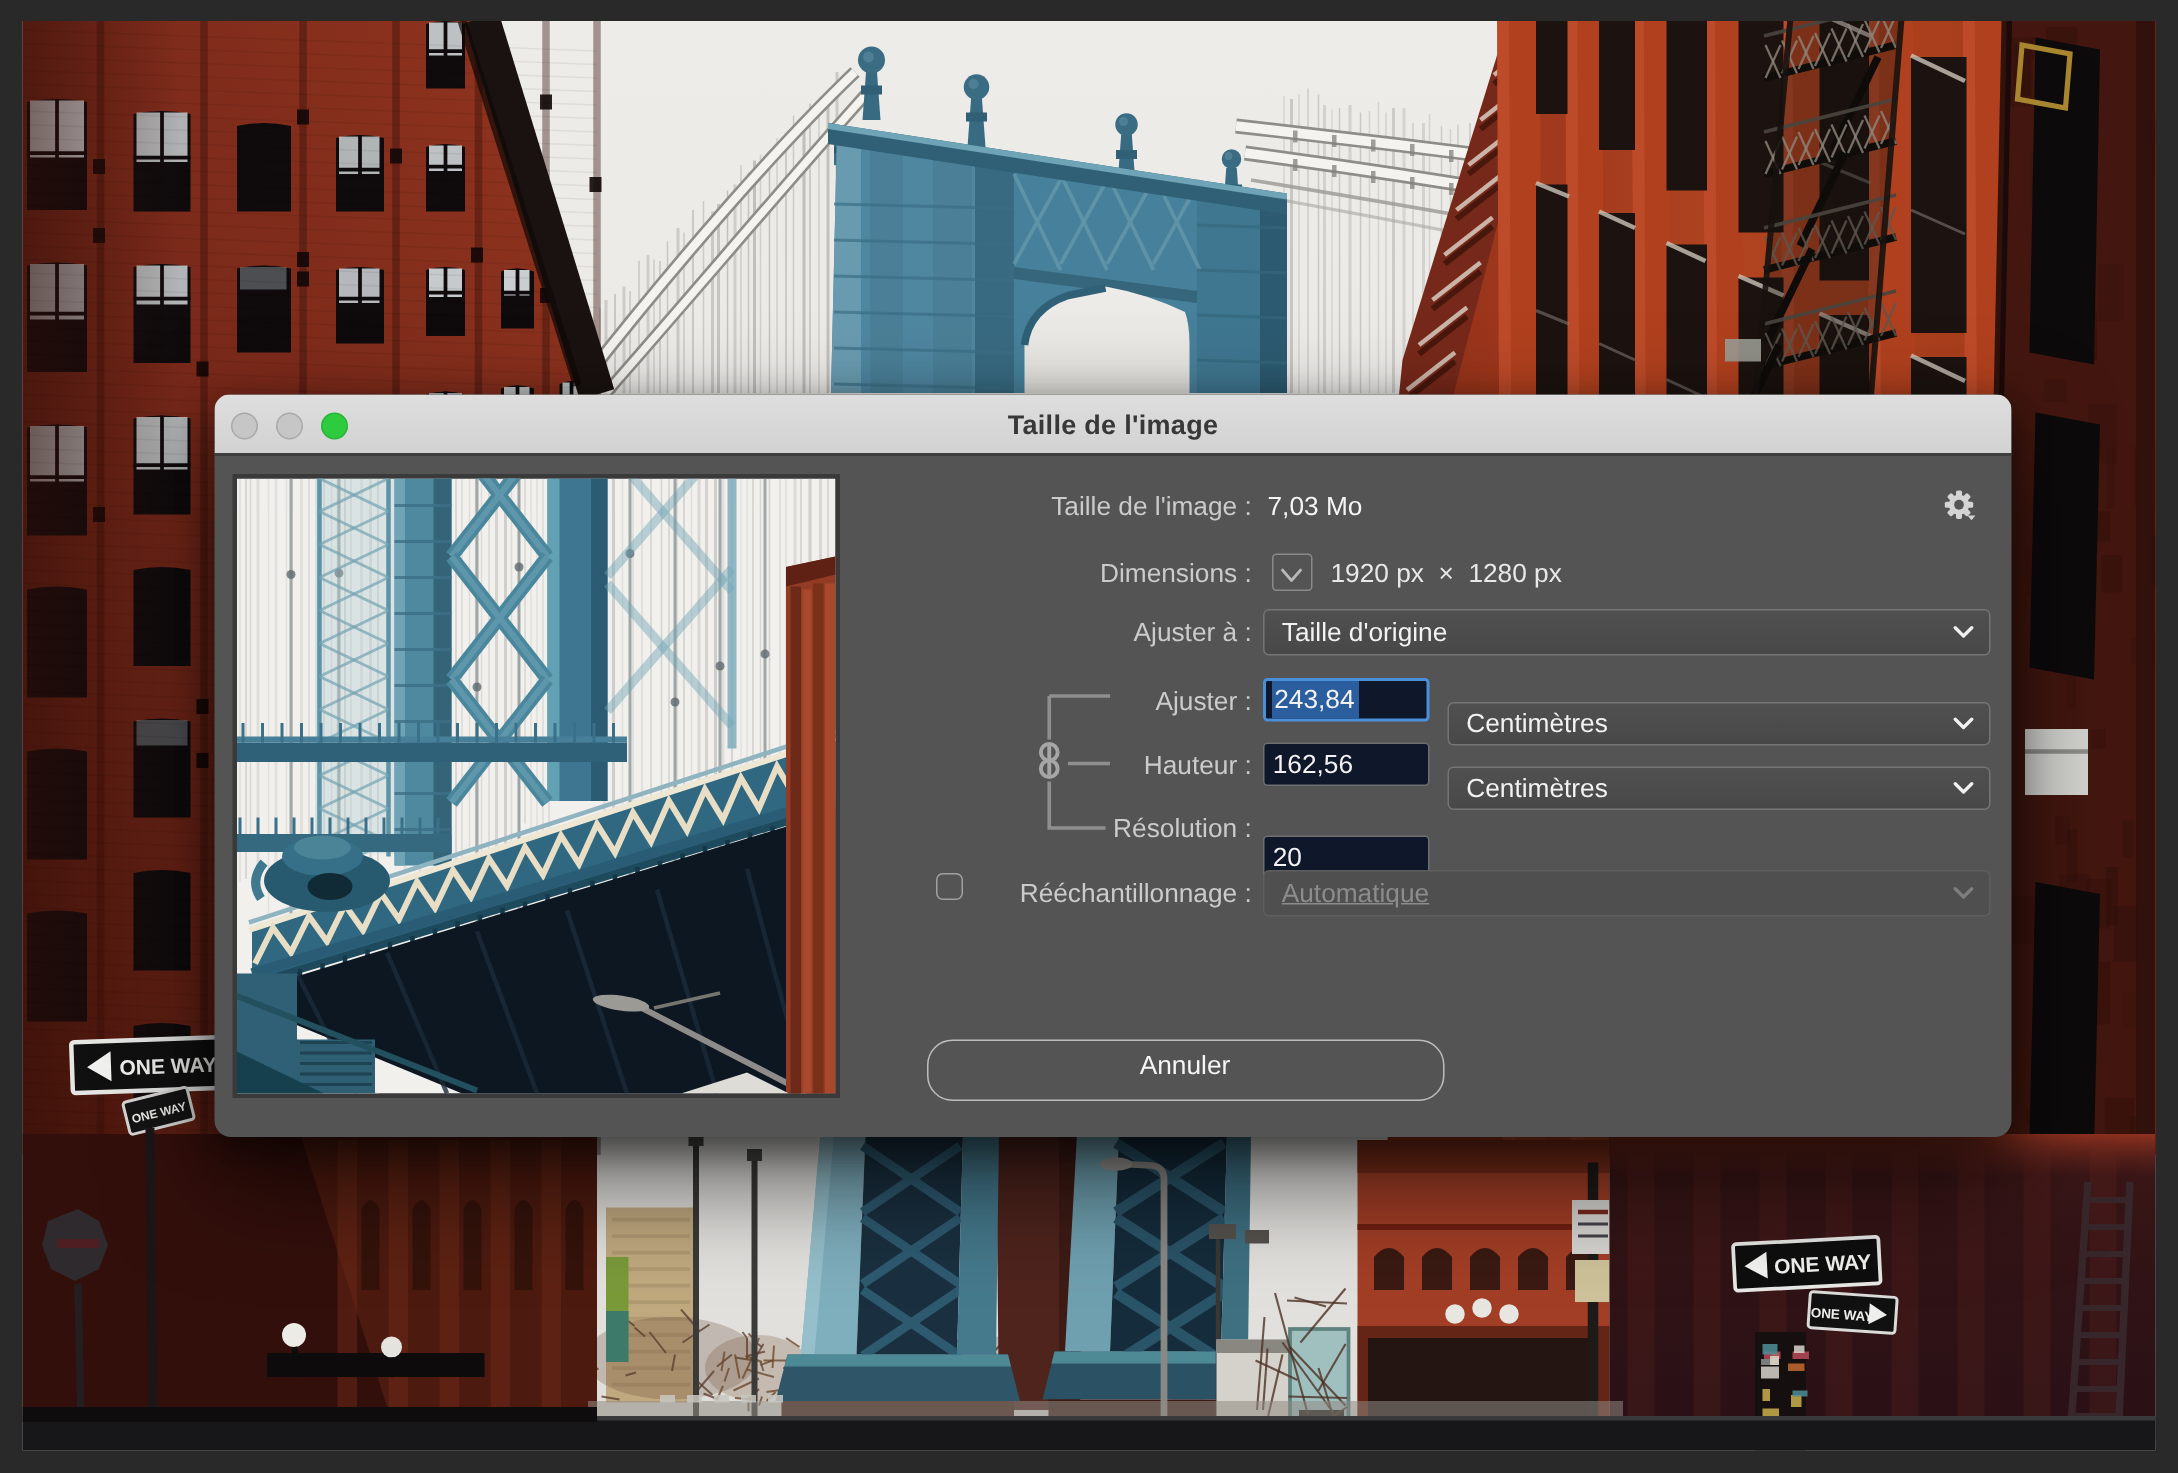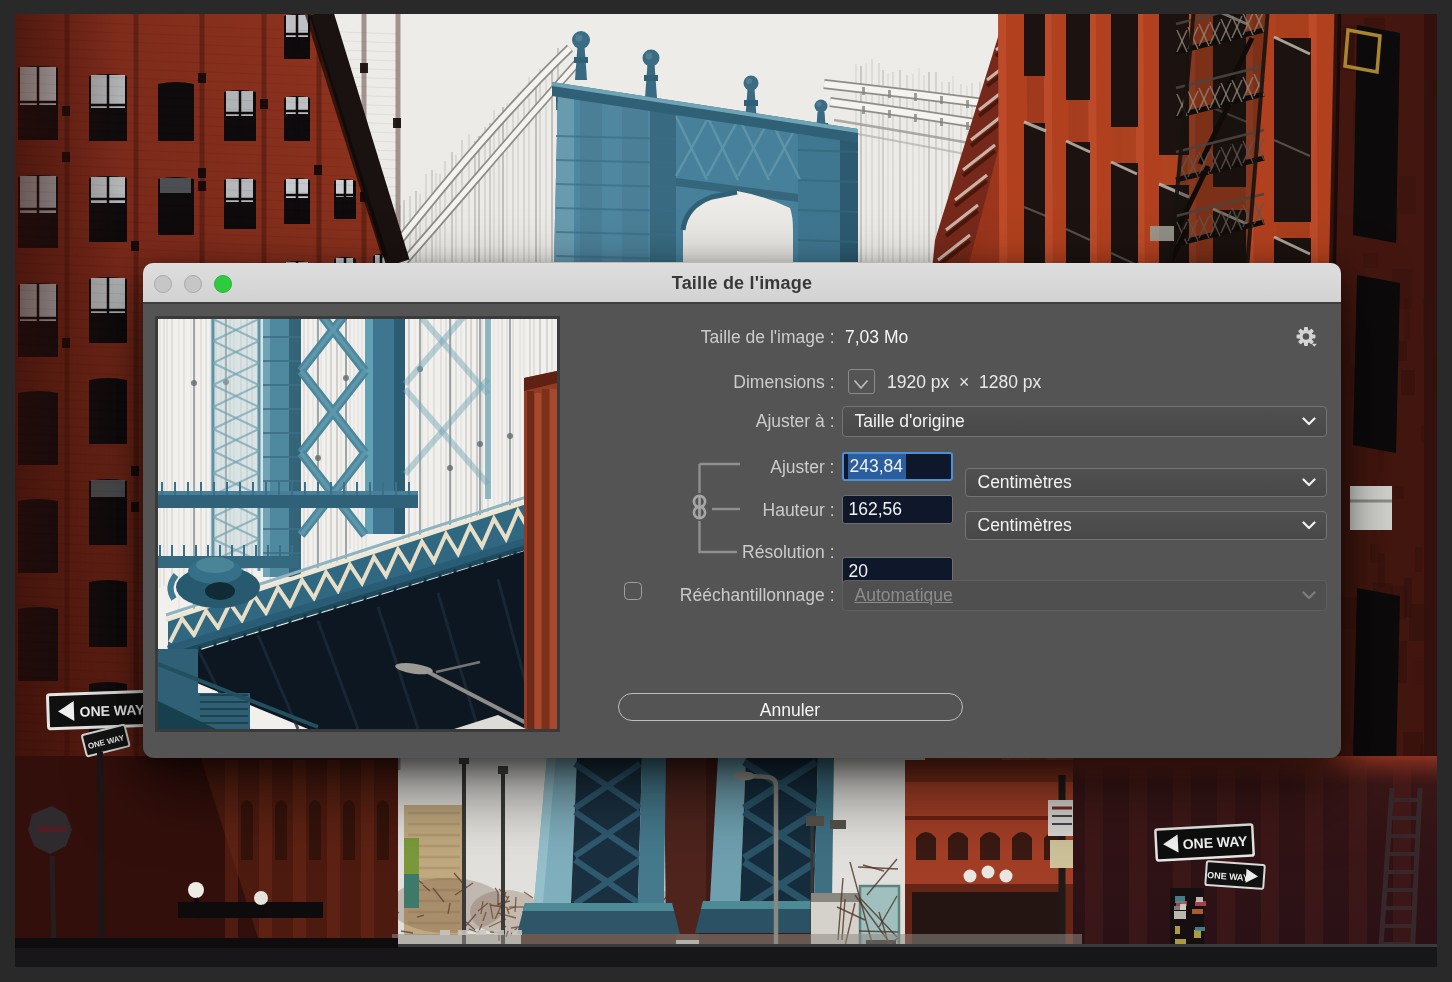--- a/index.html
+++ b/index.html
@@ -20,21 +20,21 @@
 .lbl { position:absolute; color:#CBCBCB; font-size:17.5px; text-align:left; right:506.5px; white-space:nowrap; }
 .val { position:absolute; color:#F2F2F2; font-size:17.5px; white-space:nowrap; }
 .inp { position:absolute; left:698.5px; width:111px; height:29px; background:#0f172a;
   border:1px solid #6E6E6E; border-radius:3px; color:#F2F2F2; font-size:17.5px; line-height:27px; padding-left:6px; }
 .dd  { position:absolute; left:821.5px; width:362px; height:29px; background:linear-gradient(#505050,#484848);
   border:1px solid #747474; border-radius:4px; color:#F2F2F2; font-size:17.5px; line-height:27px; padding-left:12px;margin-top:16px; }
 .dd .chev, .ddw .chev { position:absolute; right:10px; top:50%; margin-top:-4.5px; line-height:0; }
 .chev svg { display:block; }
 .ddw { position:absolute; left:698.5px; width:485px; height:31px; background:linear-gradient(#505050,#484848);
   border:1px solid #747474; border-radius:4px; color:#F2F2F2; font-size:17.5px; line-height:29px; padding-left:12px; }
-.btn { position:absolute; height:28px; border-radius:17px; color:#F5F5F5; font-size:17.5px;
+.btn { position:absolute; height:41px; border-radius:17px; color:#F5F5F5; font-size:17.5px;
   text-align:center; line-height:32px; }
 </style></head>
 <body>
 <svg class="photo" viewBox="15 14 1422 953" width="1422" height="953" preserveAspectRatio="none">
     <defs>
       <linearGradient id="sky" x1="0" y1="0" x2="0" y2="1">
         <stop offset="0" stop-color="#EDECE9"></stop>
         <stop offset="0.6" stop-color="#E8E7E4"></stop>
         <stop offset="1" stop-color="#DFDEDA"></stop>
       </linearGradient>

